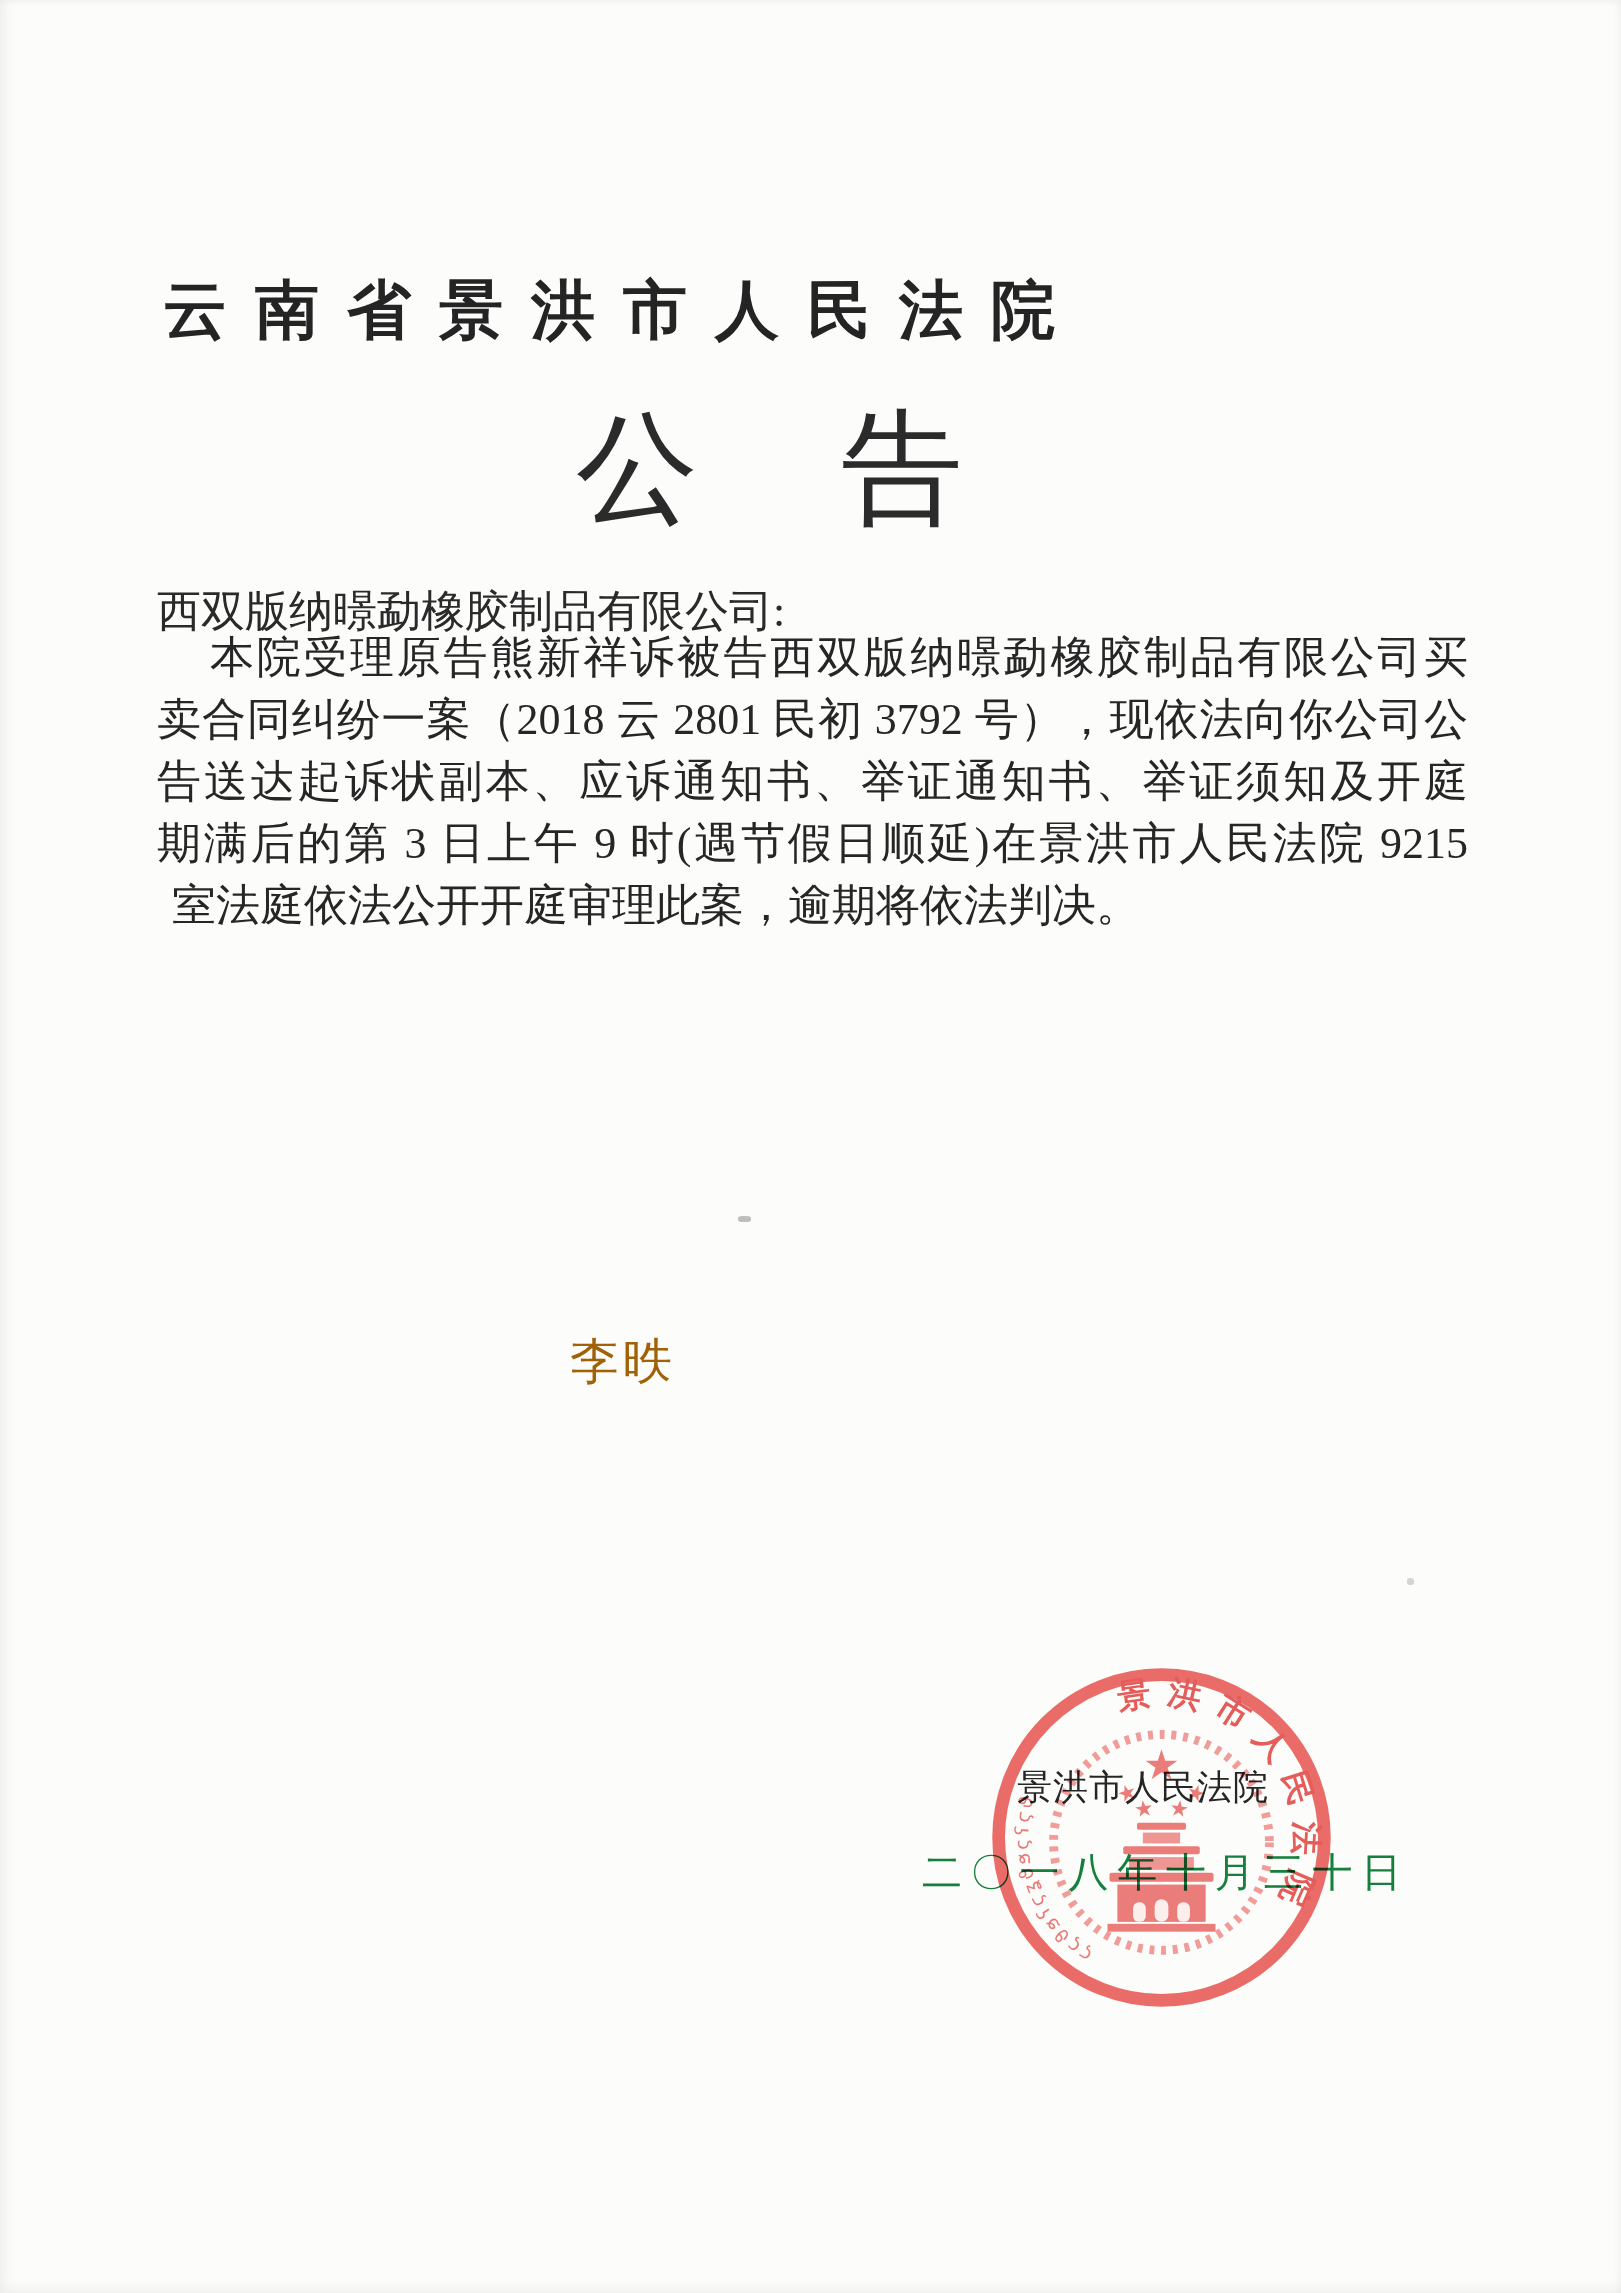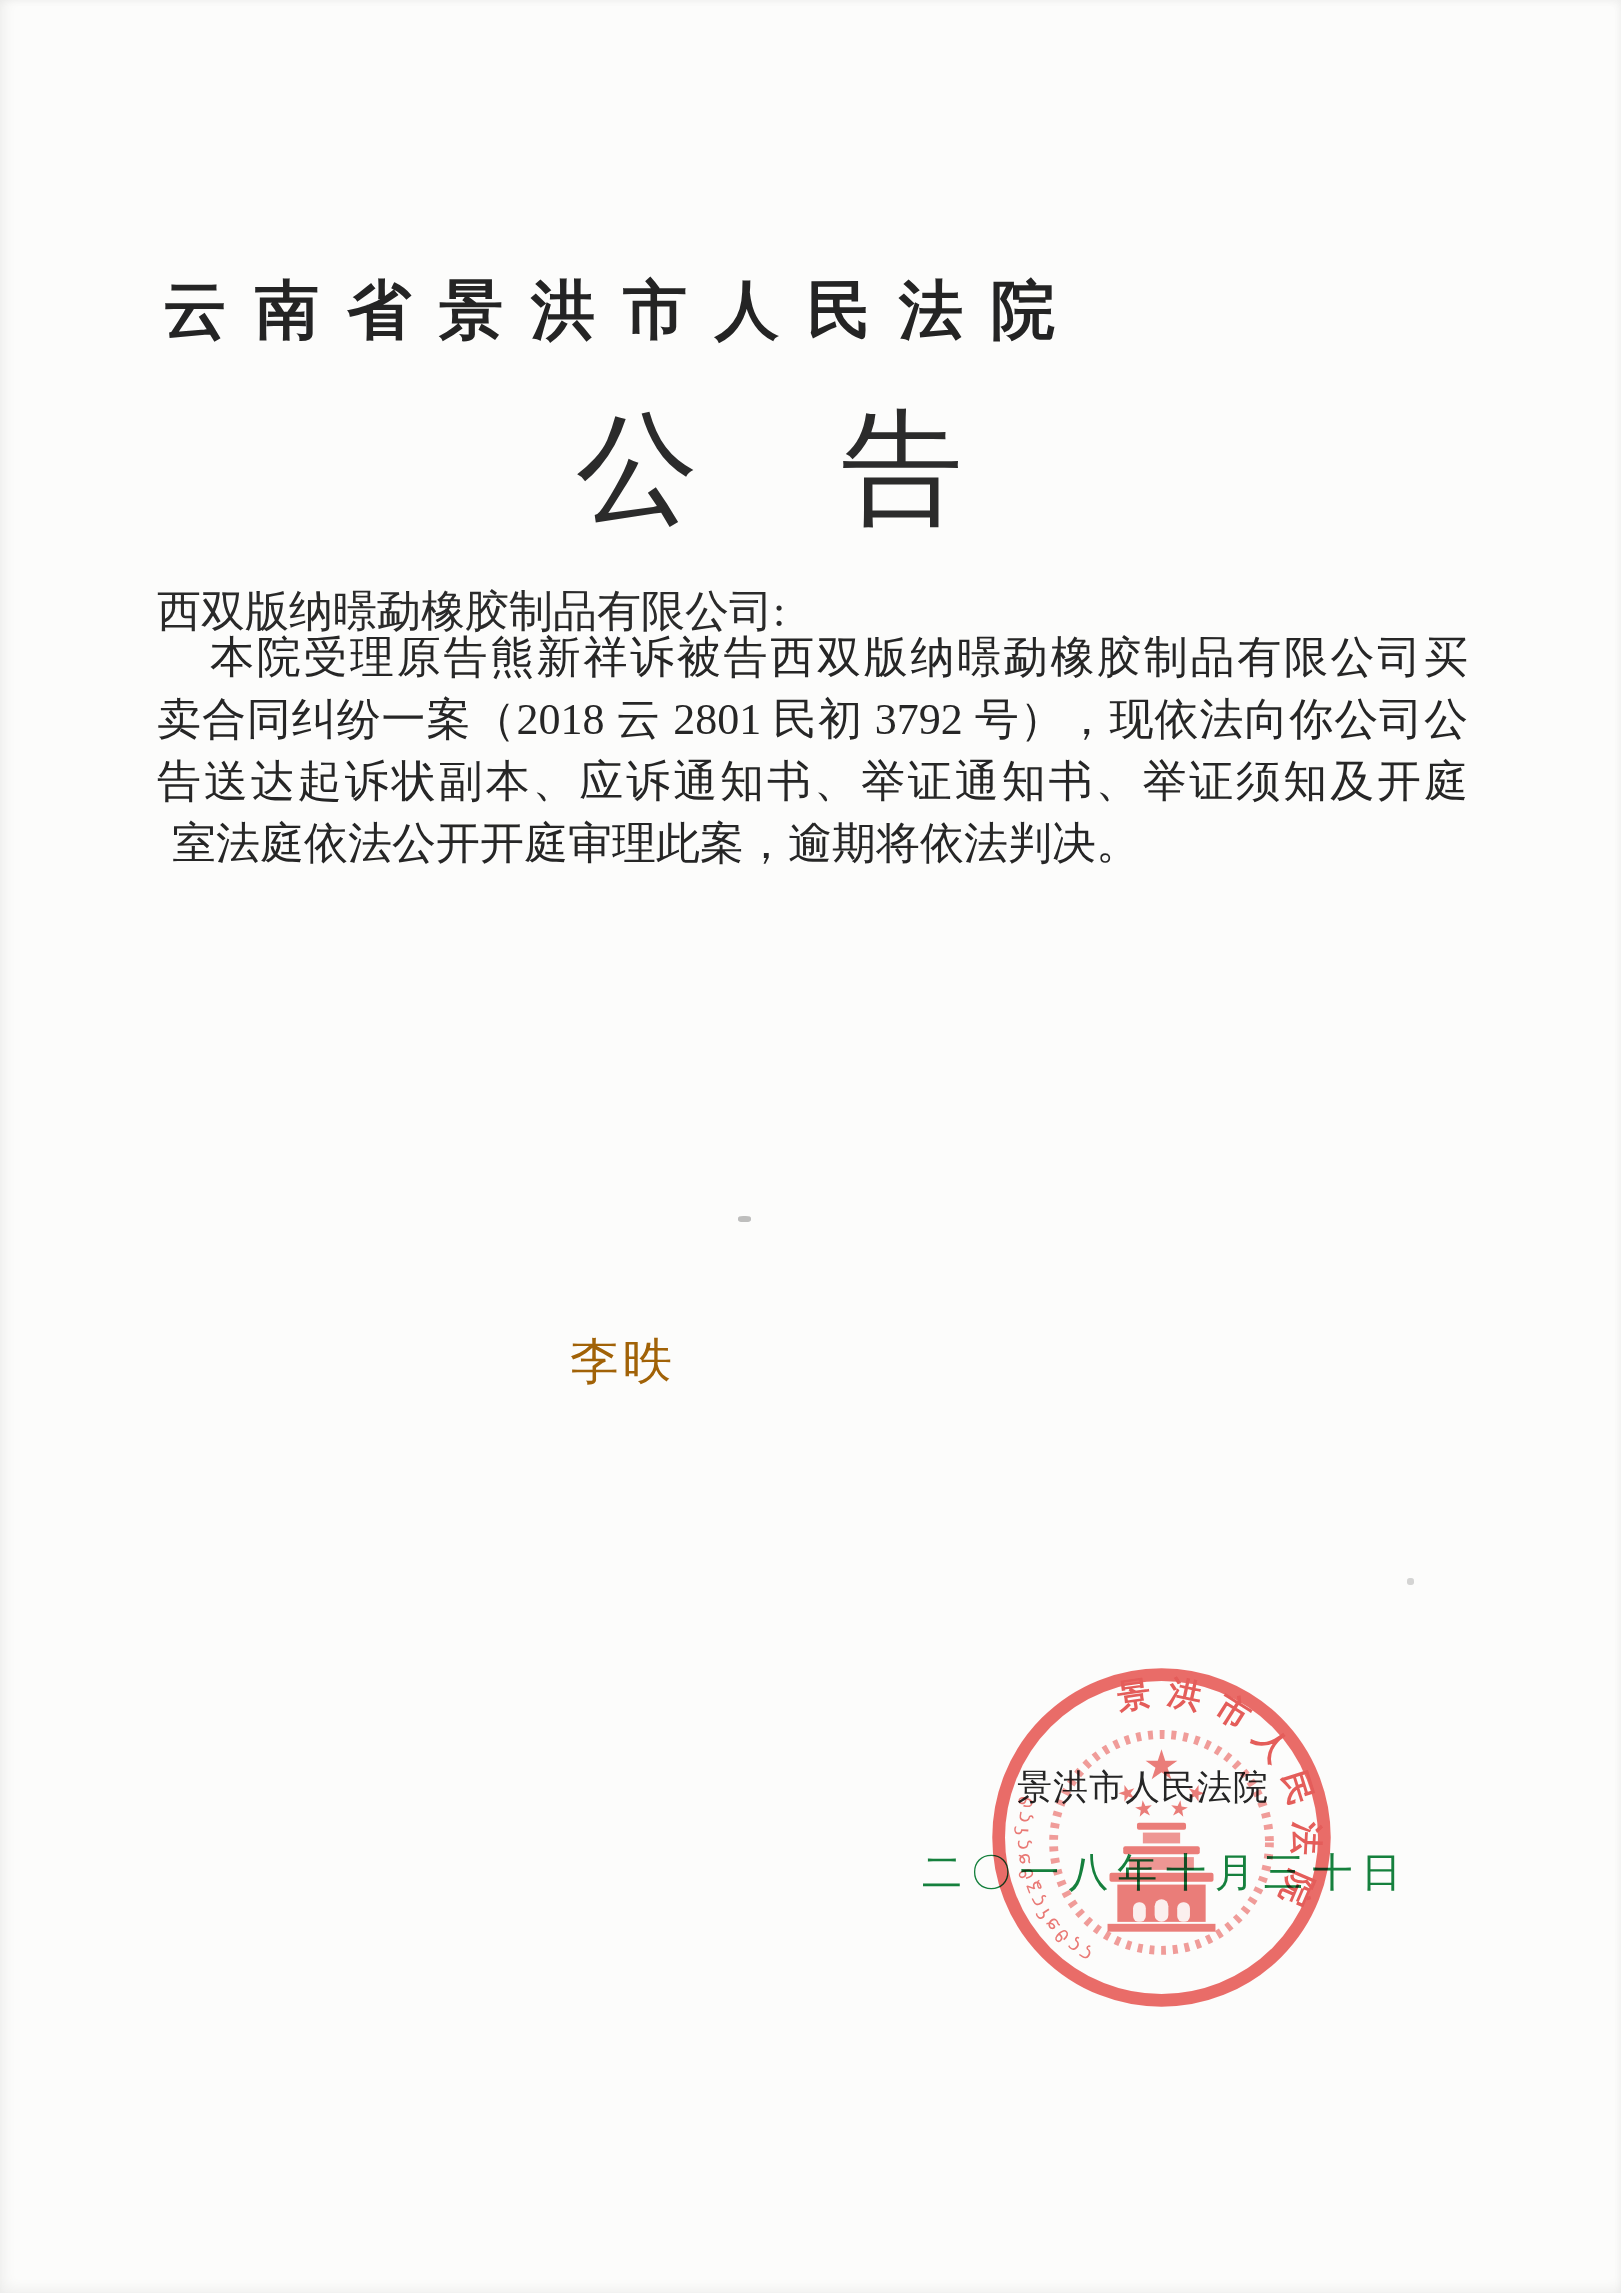--- a/index.html
+++ b/index.html
@@ -70,20 +70,21 @@
   <div class="court-title">云南省景洪市人民法院</div>
 
   <div class="heading">公告</div>
 
   <div class="addressee">西双版纳暻勐橡胶制品有限公司:</div>
 
   <div class="body-block">
     <div class="body-line first">本院受理原告熊新祥诉被告西双版纳暻勐橡胶制品有限公司买</div>
     <div class="body-line">卖合同纠纷一案（2018 云 2801 民初 3792 号），现依法向你公司公</div>
     <div class="body-line">告送达起诉状副本、应诉通知书、举证通知书、举证须知及开庭</div>
+    <div class="body-line">期满后的第 3 日上午 9 时(遇节假日顺延)在景洪市人民法院 9215</div>
     <div class="body-line last">室法庭依法公开开庭审理此案，逾期将依法判决。</div>
   </div>
 
 
   <div class="handler-name">李昳</div>
 
   <div class="seal-overlay-court">景洪市人民法院</div>
   <div class="seal-overlay-date">二〇一八年十月三十日</div>
 
   <div class="seal">

